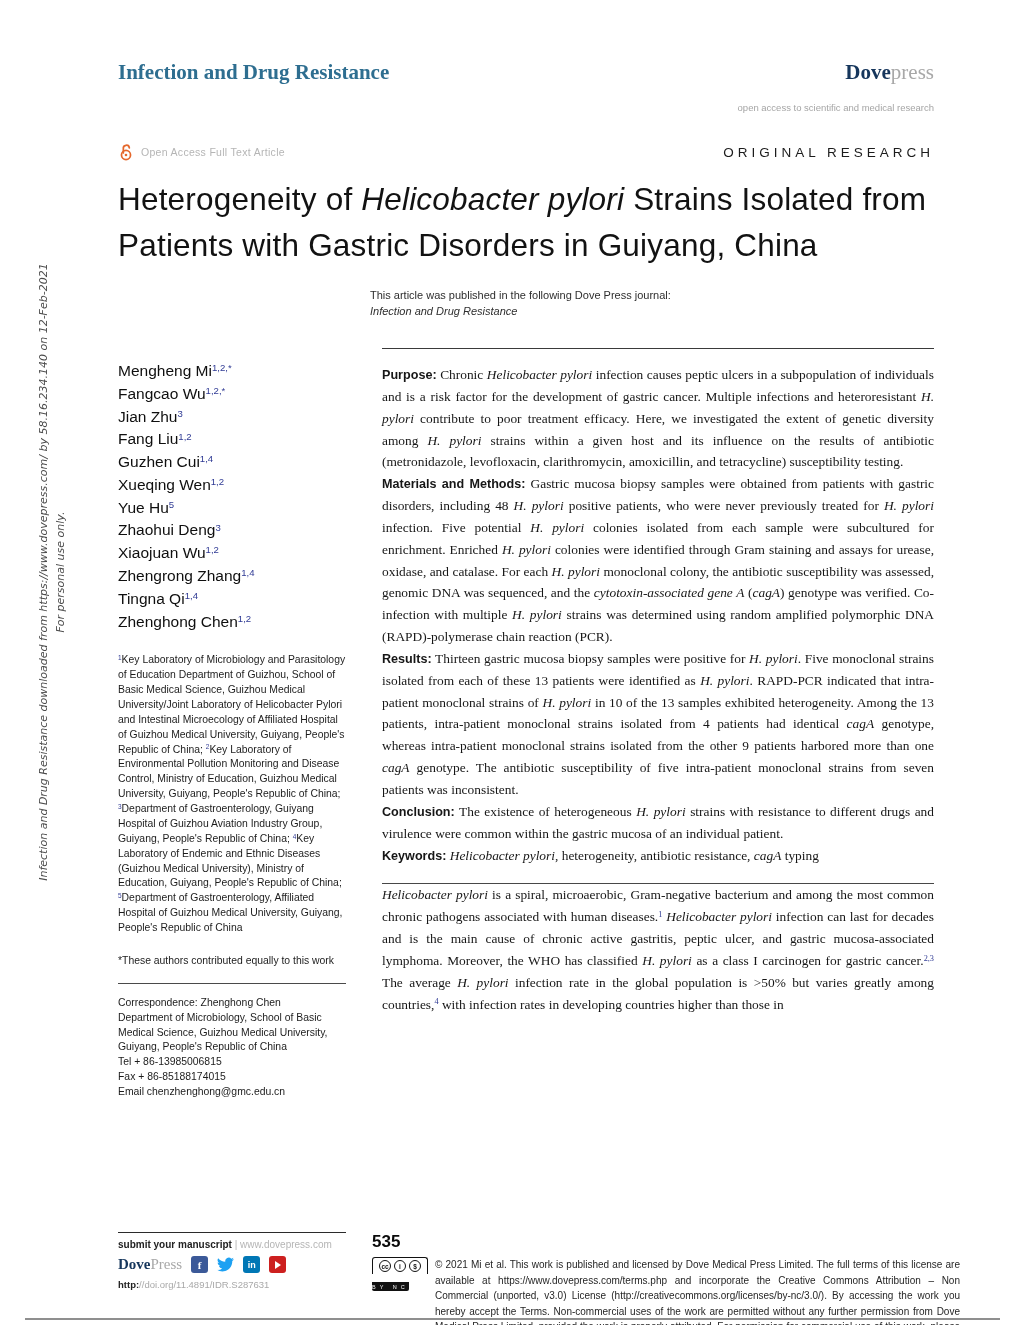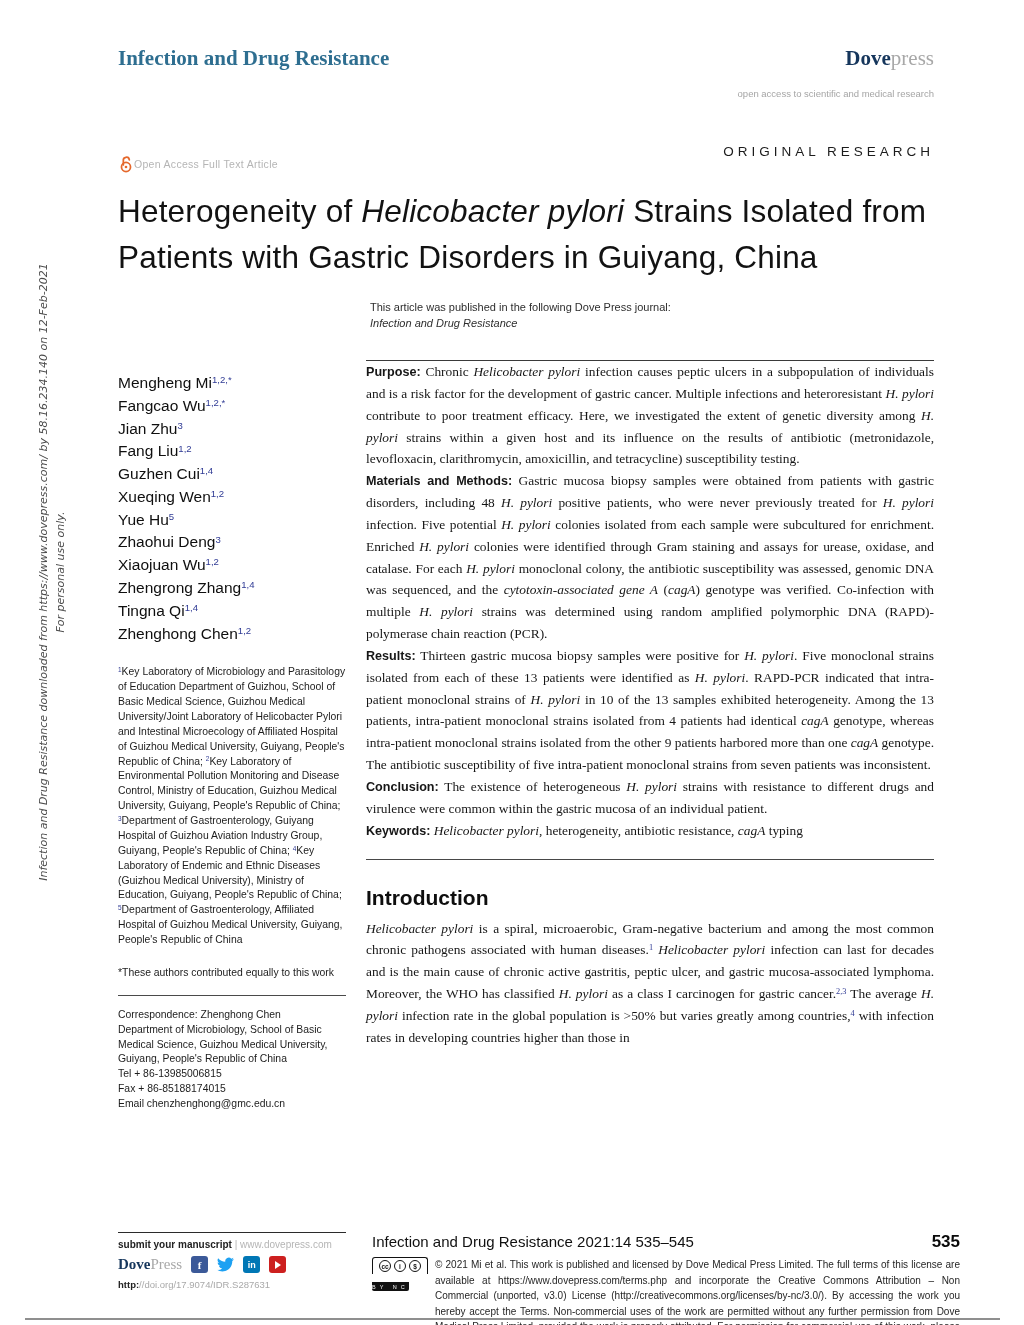--- a/index.html
+++ b/index.html
@@ -9,45 +9,45 @@
   *{margin:0;padding:0;box-sizing:border-box;}
   html,body{background:#ffffff;}
   body{font-family:"Liberation Sans",sans-serif;color:var(--ink);}
   .page{position:relative;width:1024px;height:1325px;background:#fff;overflow:hidden;}
 
   
   .rotated-note{position:absolute;left:-278px;top:555px;width:660px;text-align:center;
     transform:rotate(-90deg);font-family:"DejaVu Sans",sans-serif;font-style:italic;
     font-size:11px;color:#4c4c4c;line-height:1.55;}
 
-  .content{position:absolute;left:118px;top:46px;width:816px;}
+  .content{position:absolute;left:118px;top:60px;width:816px;}
 
   
   .masthead{display:flex;justify-content:space-between;align-items:flex-start;}
   .journal-name{font-family:"Liberation Serif",serif;font-weight:bold;font-size:21px;color:var(--teal);}
   .brand-block{text-align:right;}
   .brand{font-family:"Liberation Serif",serif;font-size:21px;}
   .brand .bold{font-weight:bold;color:var(--navy);}
   .brand .light{color:#a8a8a8;}
   .tagline{font-size:9.5px;color:#a5a5a5;margin-top:17px;}
 
   .meta-row{display:flex;justify-content:space-between;align-items:center;margin-top:30px;}
-  .oa{display:flex;align-items:center;margin-top:26px;}
+  .oa{display:flex;align-items:center;gap:7px;}
   .oa-label{font-size:10.5px;color:#b5b5b5;letter-spacing:0.3px;}
   .category{font-size:13.5px;letter-spacing:4px;color:#1c1c1c;}
 
   .title{font-size:31.5px;font-weight:400;line-height:1.46;color:#121212;margin-top:16px;letter-spacing:0.2px;}
 
   .pub-note{margin-left:252px;margin-top:18px;font-size:11px;color:#2e2e2e;line-height:1.5;}
   .pub-note .it{font-style:italic;}
 
   
   .columns{display:flex;gap:20px;margin-top:28px;}
   .left-col{width:228px;flex-shrink:0;}
-  .right-col{flex:1;border-top:1.5px solid #3a3a3a;}
+  .right-col{flex:1;border-top:1.5px solid #3a3a3a;padding-top:15px;margin-left:16px;}
 
   .authors{font-size:15.5px;line-height:1.47;color:#0f0f0f;margin-top:12px;}
   .affil{margin-top:20px;font-size:10.4px;line-height:1.43;color:#1c1c1c;}
   .contrib{margin-top:18px;font-size:10.4px;line-height:1.43;color:#1c1c1c;}
   .left-col hr{border:none;border-top:1px solid #4a4a4a;margin:14px 0 12px;}
   .corr{font-size:10.4px;line-height:1.43;color:#1c1c1c;}
   .corr span{display:block;}
 
   .abstract p{font-family:"Liberation Serif",serif;font-size:13.4px;line-height:1.63;
     text-align:justify;color:#161616;}
@@ -168,21 +168,20 @@
 
       <div class="right-col">
         <div class="abstract">
           <p><span class="abs-label">Purpose:</span> <span><span>Chronic </span><span class="it">Helicobacter pylori</span><span> infection causes peptic ulcers in a subpopulation of individuals and is a risk factor for the development of gastric cancer. Multiple infections and heteroresistant </span><span class="it">H. pylori</span><span> contribute to poor treatment efficacy. Here, we investigated the extent of genetic diversity among </span><span class="it">H. pylori</span><span> strains within a given host and its influence on the results of antibiotic (metronidazole, levofloxacin, clarithromycin, amoxicillin, and tetracycline) susceptibility testing.</span></span></p>
           <p><span class="abs-label">Materials and Methods:</span> <span><span>Gastric mucosa biopsy samples were obtained from patients with gastric disorders, including 48 </span><span class="it">H. pylori</span><span> positive patients, who were never previously treated for </span><span class="it">H. pylori</span><span> infection. Five potential </span><span class="it">H. pylori</span><span> colonies isolated from each sample were subcultured for enrichment. Enriched </span><span class="it">H. pylori</span><span> colonies were identified through Gram staining and assays for urease, oxidase, and catalase. For each </span><span class="it">H. pylori</span><span> monoclonal colony, the antibiotic susceptibility was assessed, genomic DNA was sequenced, and the </span><span class="it">cytotoxin-associated gene A</span><span> (</span><span class="it">cagA</span><span>) genotype was verified. Co-infection with multiple </span><span class="it">H. pylori</span><span> strains was determined using random amplified polymorphic DNA (RAPD)-polymerase chain reaction (PCR).</span></span></p>
           <p><span class="abs-label">Results:</span> <span><span>Thirteen gastric mucosa biopsy samples were positive for </span><span class="it">H. pylori</span><span>. Five monoclonal strains isolated from each of these 13 patients were identified as </span><span class="it">H. pylori</span><span>. RAPD-PCR indicated that intra-patient monoclonal strains of </span><span class="it">H. pylori</span><span> in 10 of the 13 samples exhibited heterogeneity. Among the 13 patients, intra-patient monoclonal strains isolated from 4 patients had identical </span><span class="it">cagA</span><span> genotype, whereas intra-patient monoclonal strains isolated from the other 9 patients harbored more than one </span><span class="it">cagA</span><span> genotype. The antibiotic susceptibility of five intra-patient monoclonal strains from seven patients was inconsistent.</span></span></p>
           <p><span class="abs-label">Conclusion:</span> <span><span>The existence of heterogeneous </span><span class="it">H. pylori</span><span> strains with resistance to different drugs and virulence were common within the gastric mucosa of an individual patient.</span></span></p>
           <p><span class="abs-label">Keywords:</span> <span><span class="it">Helicobacter pylori</span><span>, heterogeneity, antibiotic resistance, </span><span class="it">cagA</span><span> typing</span></span></p>
         </div>
         <hr class="abs-rule">
-        <h2 class="intro-h">Introduction</h2>
         <p class="intro-body"><span class="it">Helicobacter pylori</span><span> is a spiral, microaerobic, Gram-negative bacterium and among the most common chronic pathogens associated with human diseases.</span><span class="sp">1</span><span> </span><span class="it">Helicobacter pylori</span><span> infection can last for decades and is the main cause of chronic active gastritis, peptic ulcer, and gastric mucosa-associated lymphoma. Moreover, the WHO has classified </span><span class="it">H. pylori</span><span> as a class I carcinogen for gastric cancer.</span><span class="sp">2,3</span><span> The average </span><span class="it">H. pylori</span><span> infection rate in the global population is &gt;50% but varies greatly among countries,</span><span class="sp">4</span><span> with infection rates in developing countries higher than those in</span></p>
       </div>
     </div>
   </div>
 
   <div class="footer">
     <div class="f-left">
       <div class="f-row1">
         <span class="bd">submit your manuscript</span>
         <span class="gray">|</span>
@@ -195,26 +194,25 @@
           <svg width="17" height="17" viewBox="0 0 24 24">
               <path fill="#1da1f2" d="M23.95 4.57c-.88.39-1.83.65-2.82.77a4.93 4.93 0 0 0 2.16-2.72c-.95.56-2 .96-3.13 1.18A4.92 4.92 0 0 0 11.7 8.04 13.97 13.97 0 0 1 1.64 3.16a4.92 4.92 0 0 0 1.52 6.57c-.8-.03-1.56-.25-2.23-.62v.06c0 2.39 1.7 4.37 3.95 4.83a4.9 4.9 0 0 1-2.21.08 4.93 4.93 0 0 0 4.6 3.42A9.87 9.87 0 0 1 0 19.54a13.94 13.94 0 0 0 7.55 2.21c9.06 0 14-7.5 14-13.99 0-.21 0-.42-.02-.63a10 10 0 0 0 2.42-2.56z"></path>
             </svg>
         </span>
         <span class="soc li">in</span>
         <span class="soc yt">
             <span class="yt-tri"></span>
           </span>
       </div>
       <div class="f-row3">
-        <span class="bd">http:</span><span class="gray">//doi.org/17.9074/IDR.S287631</span>
+        <span class="bd">http:</span><span class="gray">//doi.org/11.4891/IDR.S287631</span>
       </div>
     </div>
     <div class="f-right">
       <div class="cit-row">
-        <span class="citation">Infection and Drug Resistance 2021:14 535–545</span>
         <span class="pageno">535</span>
       </div>
       <div class="lic-row">
         <span class="cc-badge">
           <span class="cc-top">
             <span class="cc-circ">cc</span>
             <span class="cc-circ">i</span>
             <span class="cc-circ">$</span>
           </span>
           <span class="cc-bar">BY NC</span>

